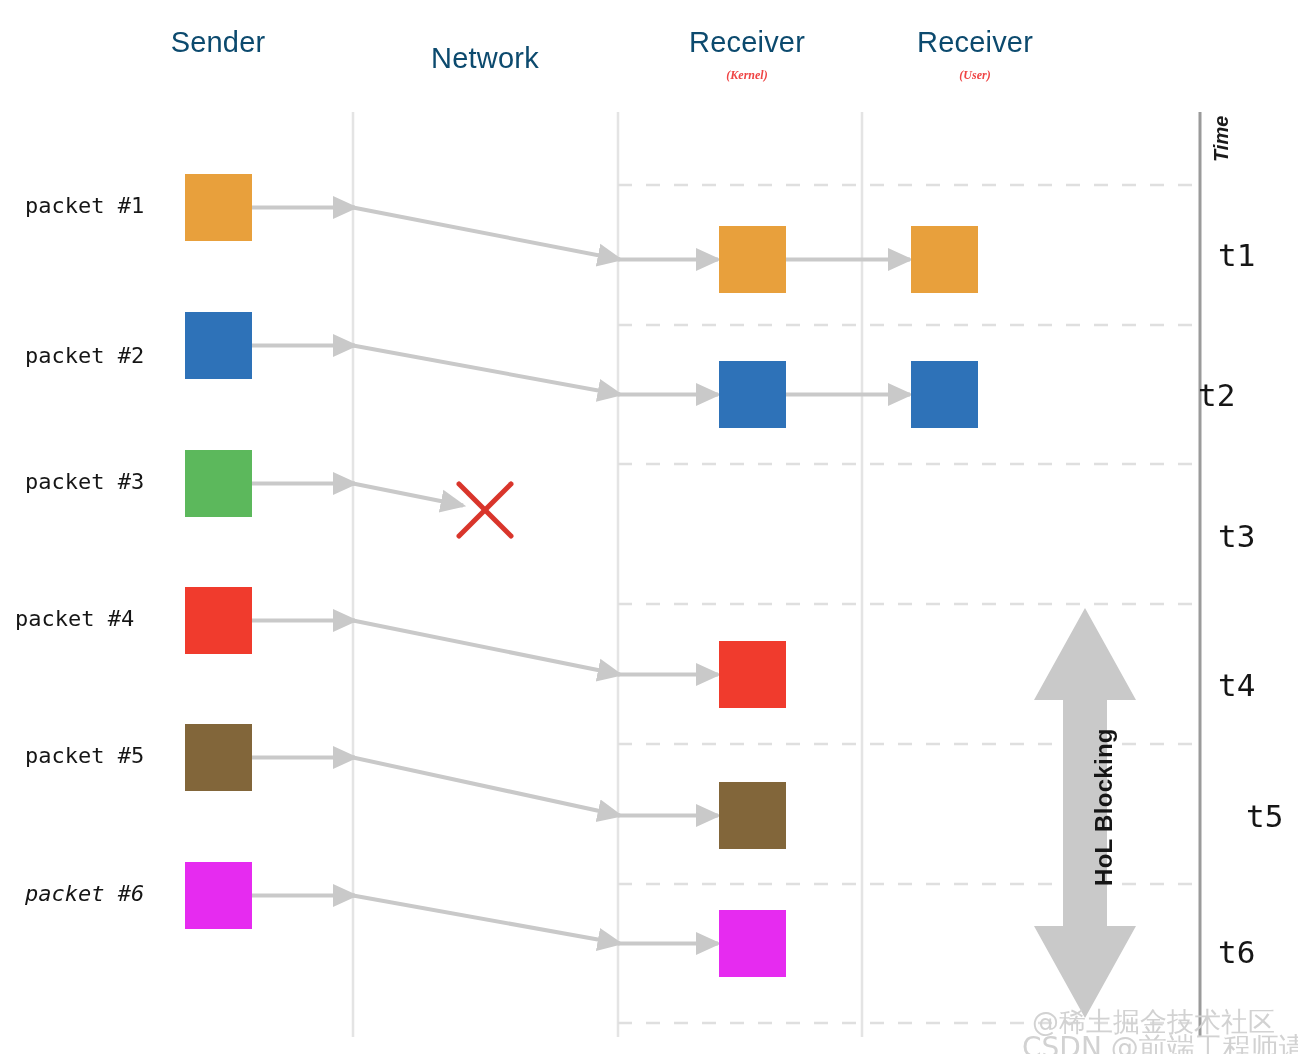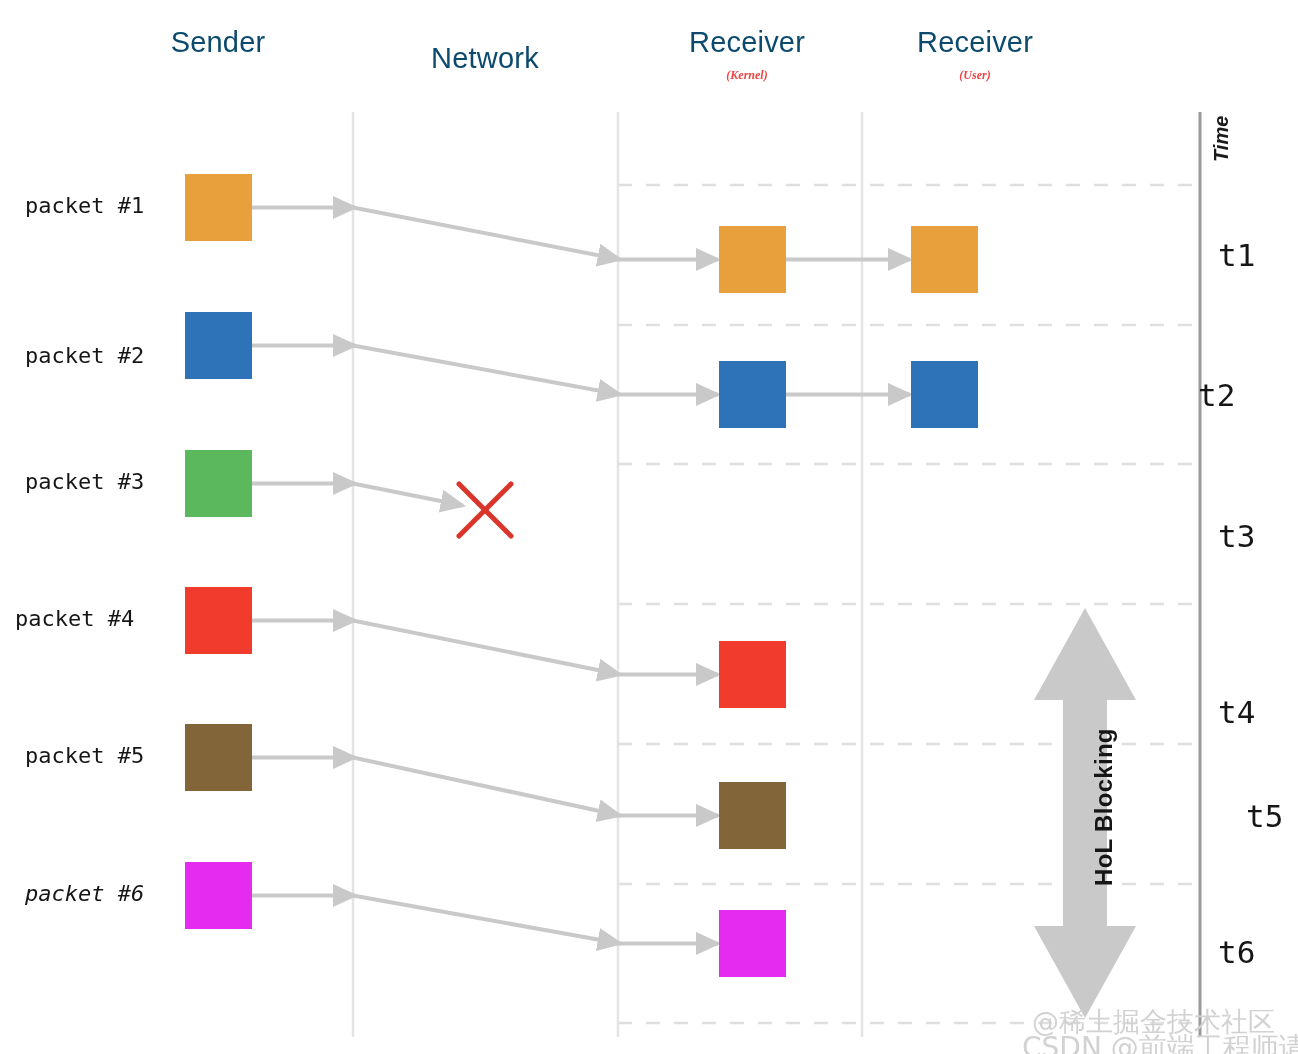--- a/index.html
+++ b/index.html
@@ -165,21 +165,21 @@
       <div class="pkt-label" style="left: 25px; top: 468.5px;">packet #3</div>
       <div class="pkt-label" style="left: 15px; top: 605.5px;">packet #4</div>
       <div class="pkt-label" style="left: 25px; top: 742.5px;">packet #5</div>
       <div class="pkt-label" style="left: 25px; top: 880.5px; font-style: italic;">packet #6</div>
     </div>
 
   <div id="tick-labels">
       <div class="tick-label" style="left: 1218px; top: 237px;">t1</div>
       <div class="tick-label" style="left: 1174px; top: 377px; margin-left: 24px;">t2</div>
       <div class="tick-label" style="left: 1218px; top: 518px;">t3</div>
-      <div class="tick-label" style="left: 1218px; top: 694px;">t4</div>
+      <div class="tick-label" style="left: 1218px; top: 667px;">t4</div>
       <div class="tick-label" style="left: 1218px; top: 798px; margin-left: 28px;">t5</div>
       <div class="tick-label" style="left: 1218px; top: 934px;">t6</div>
     </div>
 
   <div class="time-axis-label" id="time-axis-label" style="left: 1210px; top: 162px;">Time</div>
 
   <div class="hol-label" id="hol-label" style="left: 1090px; top: 886px;">HoL Blocking</div>
 
   <div id="watermarks">
       <div class="wm wm-top" style="left: 1032px; top: 1004px;">@稀土掘金技术社区</div>

